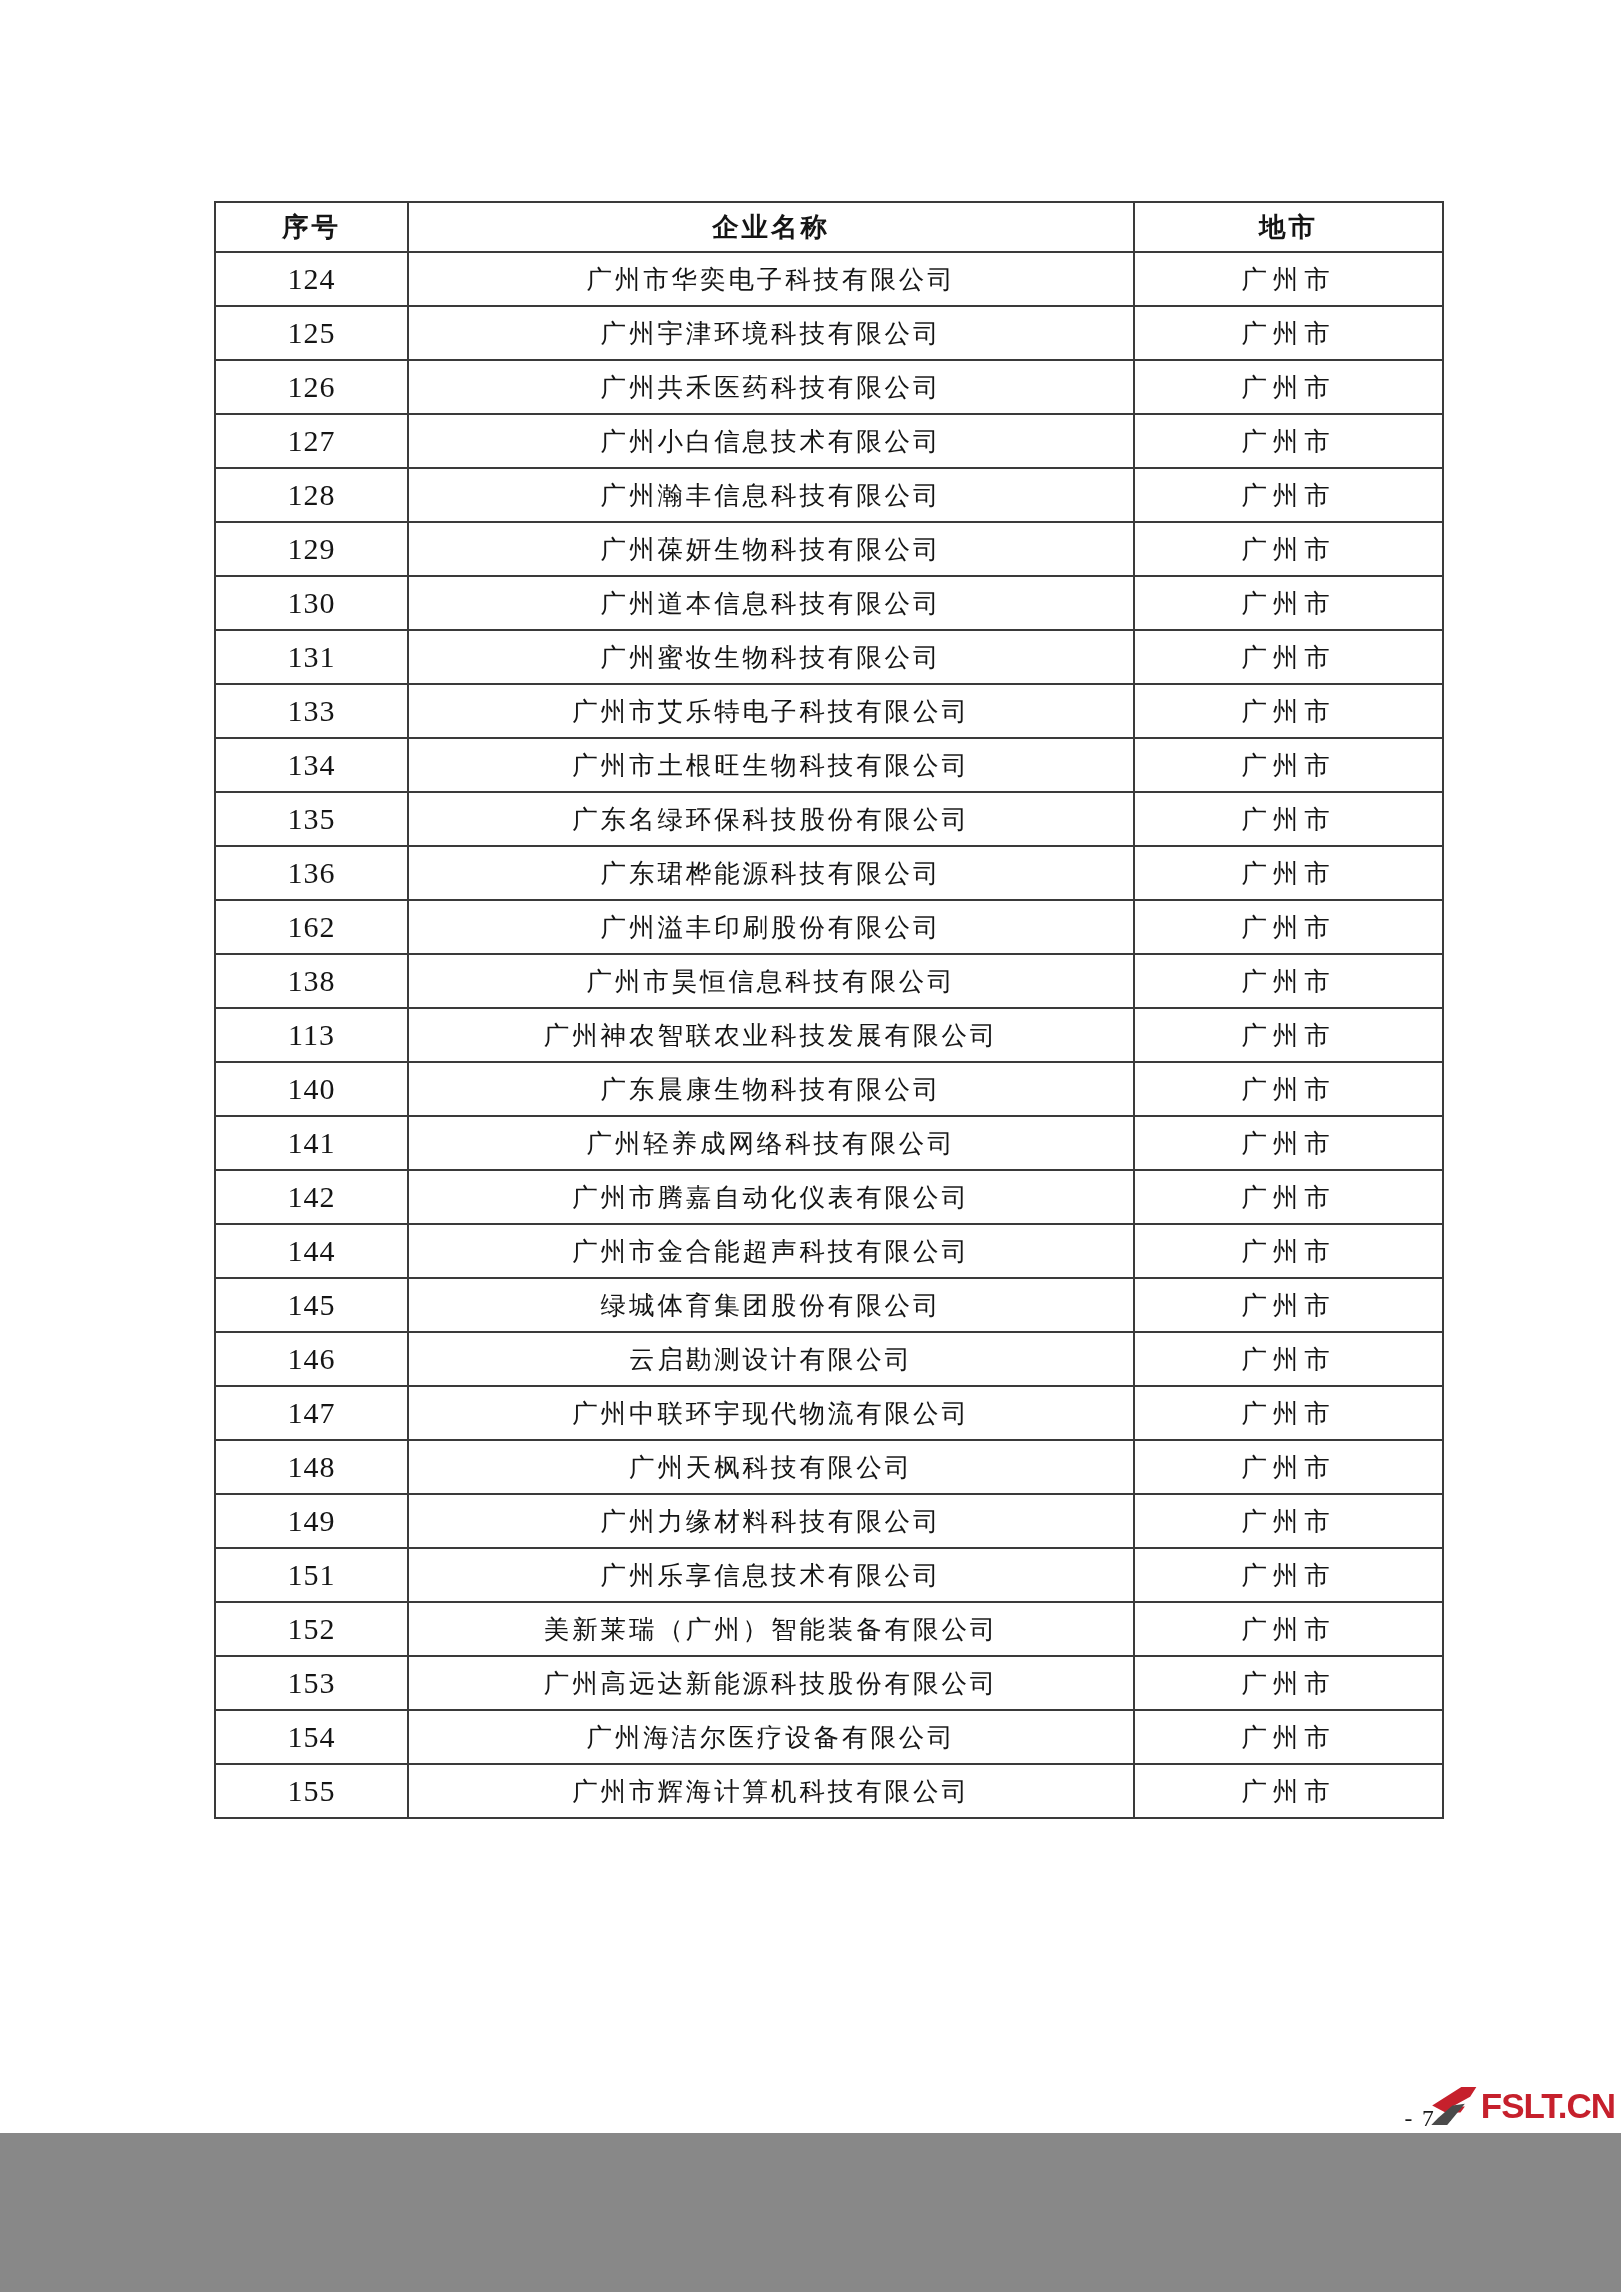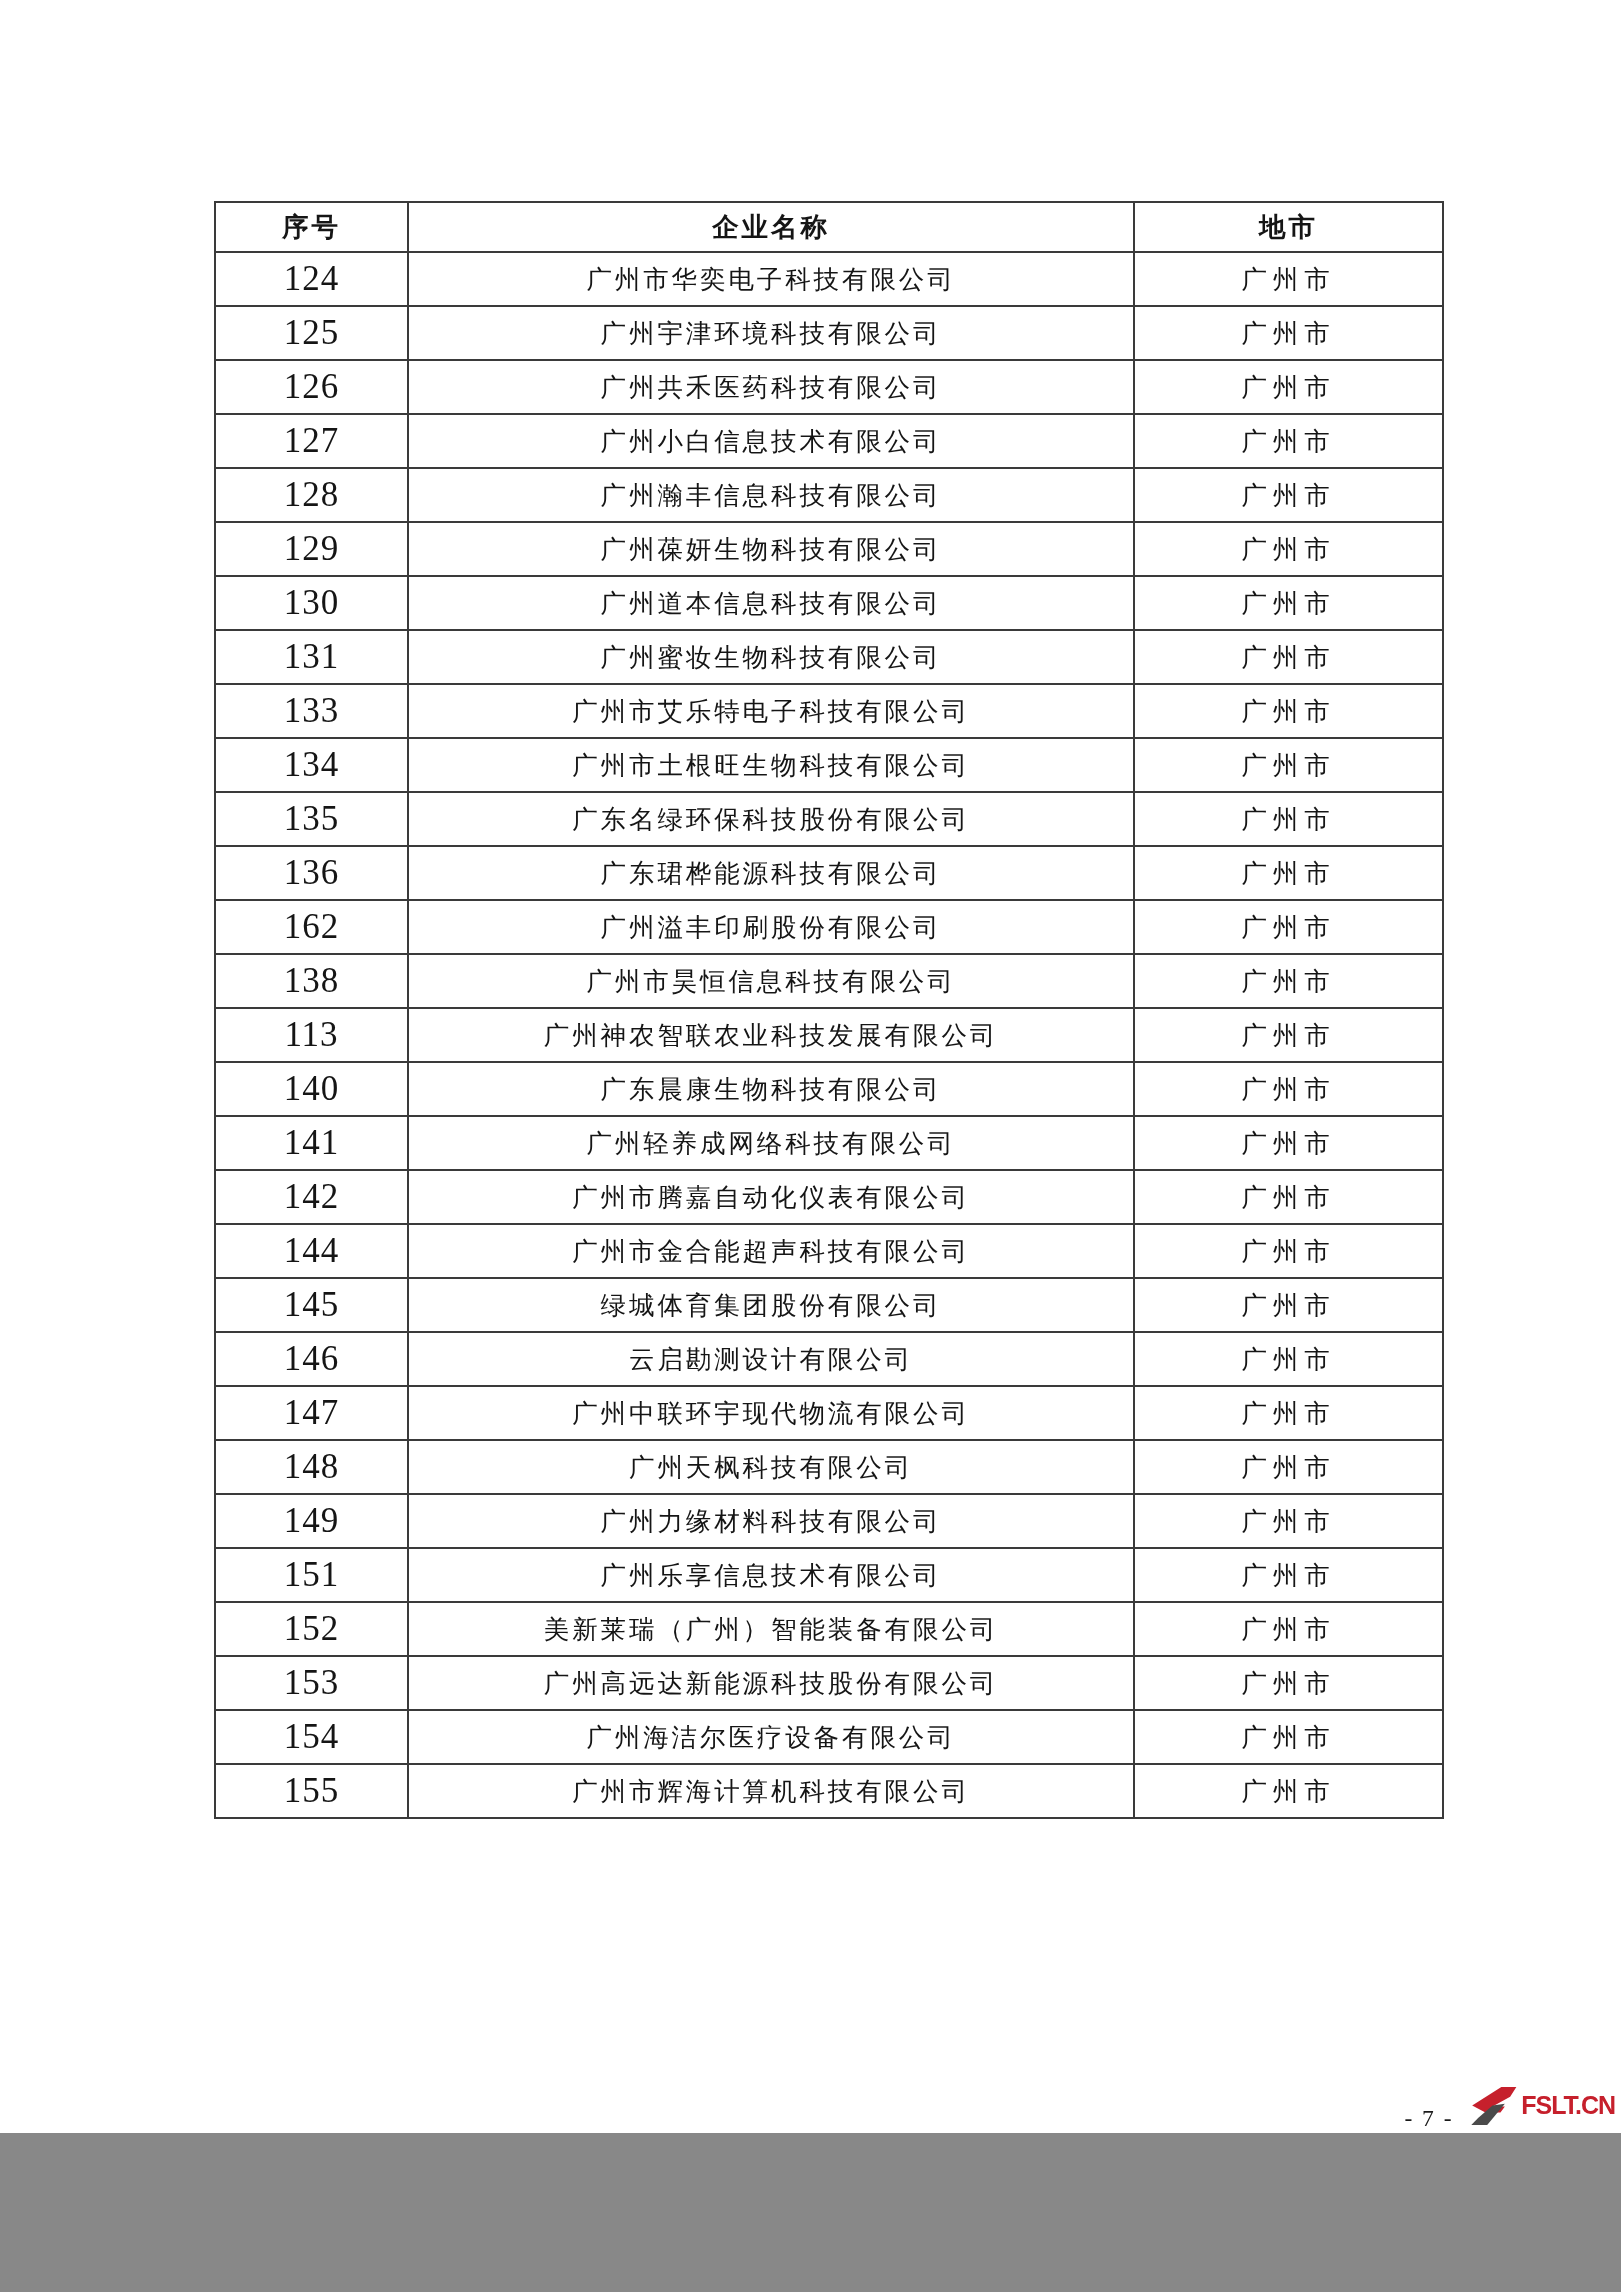--- a/index.html
+++ b/index.html
@@ -47,21 +47,21 @@
     letter-spacing: 2.9px;
     font-family: "Liberation Serif", "DejaVu Serif", serif;
   }
   table.company-table td {
     height: 52px;
     font-size: 25.5px;
     letter-spacing: 2.9px;
   }
   table.company-table td.cell-no {
     letter-spacing: 1px;
-    font-size: 35px;
+    font-size: 30px;
     border-radius: 22px;
   }
   table.company-table td.cell-city {
     letter-spacing: 5.9px;
   }
   .page-number {
     position: absolute;
     left: 1380px;
     top: 2105px;
     width: 98px;
@@ -77,21 +77,21 @@
     display: flex;
     align-items: center;
   }
   .logo svg {
     display: block;
     margin-right: 2px;
   }
   .logo-text {
     font-family: "Liberation Sans", sans-serif;
     font-weight: bold;
-    font-size: 25px;
+    font-size: 35px;
     line-height: 1;
     letter-spacing: -1px;
     text-align: right;
   }
 </style>
 </head>
 <body>
 
 <div class="page">
 

